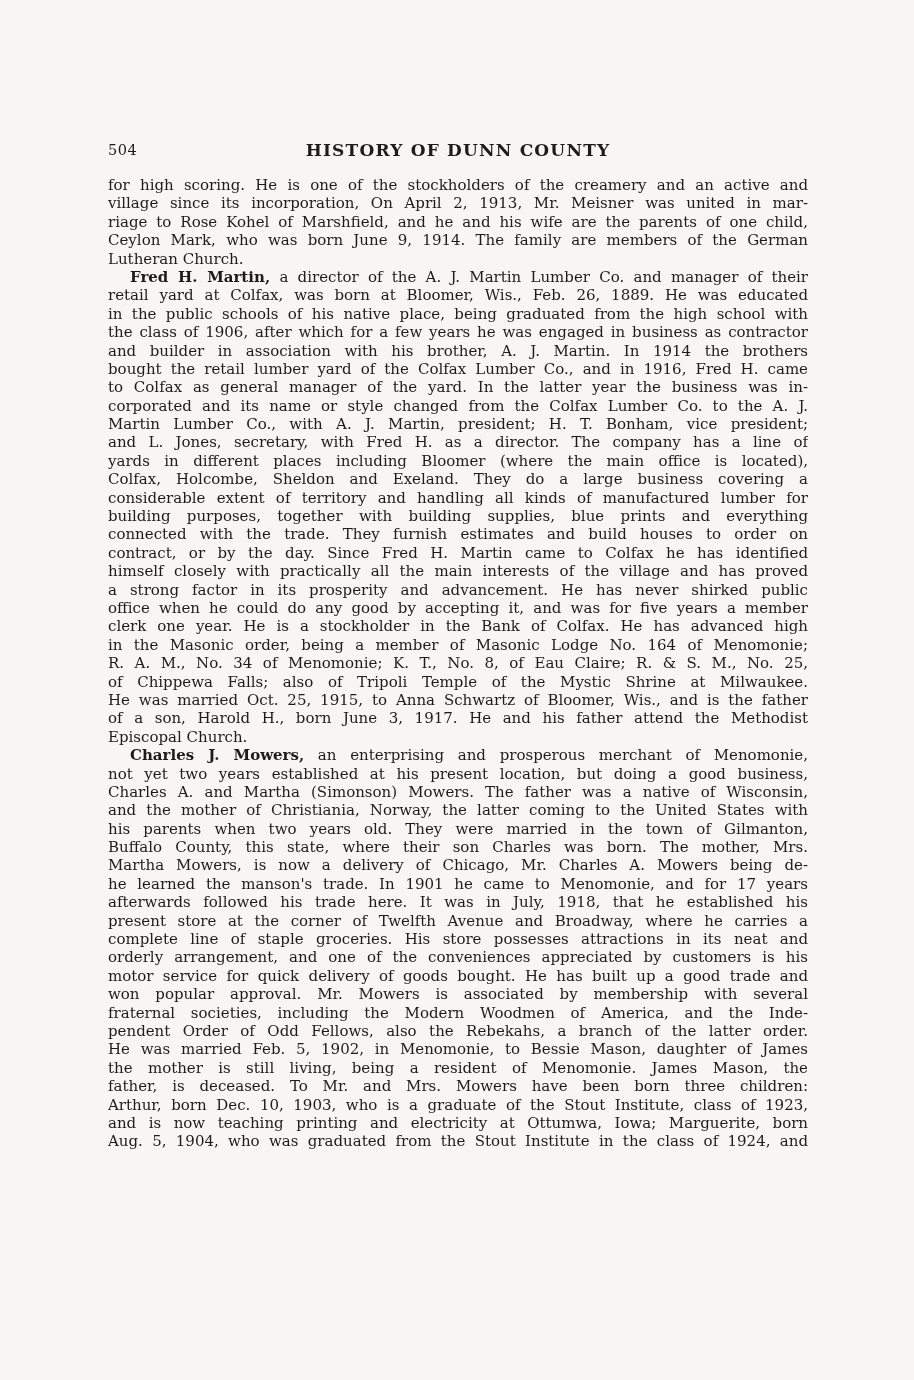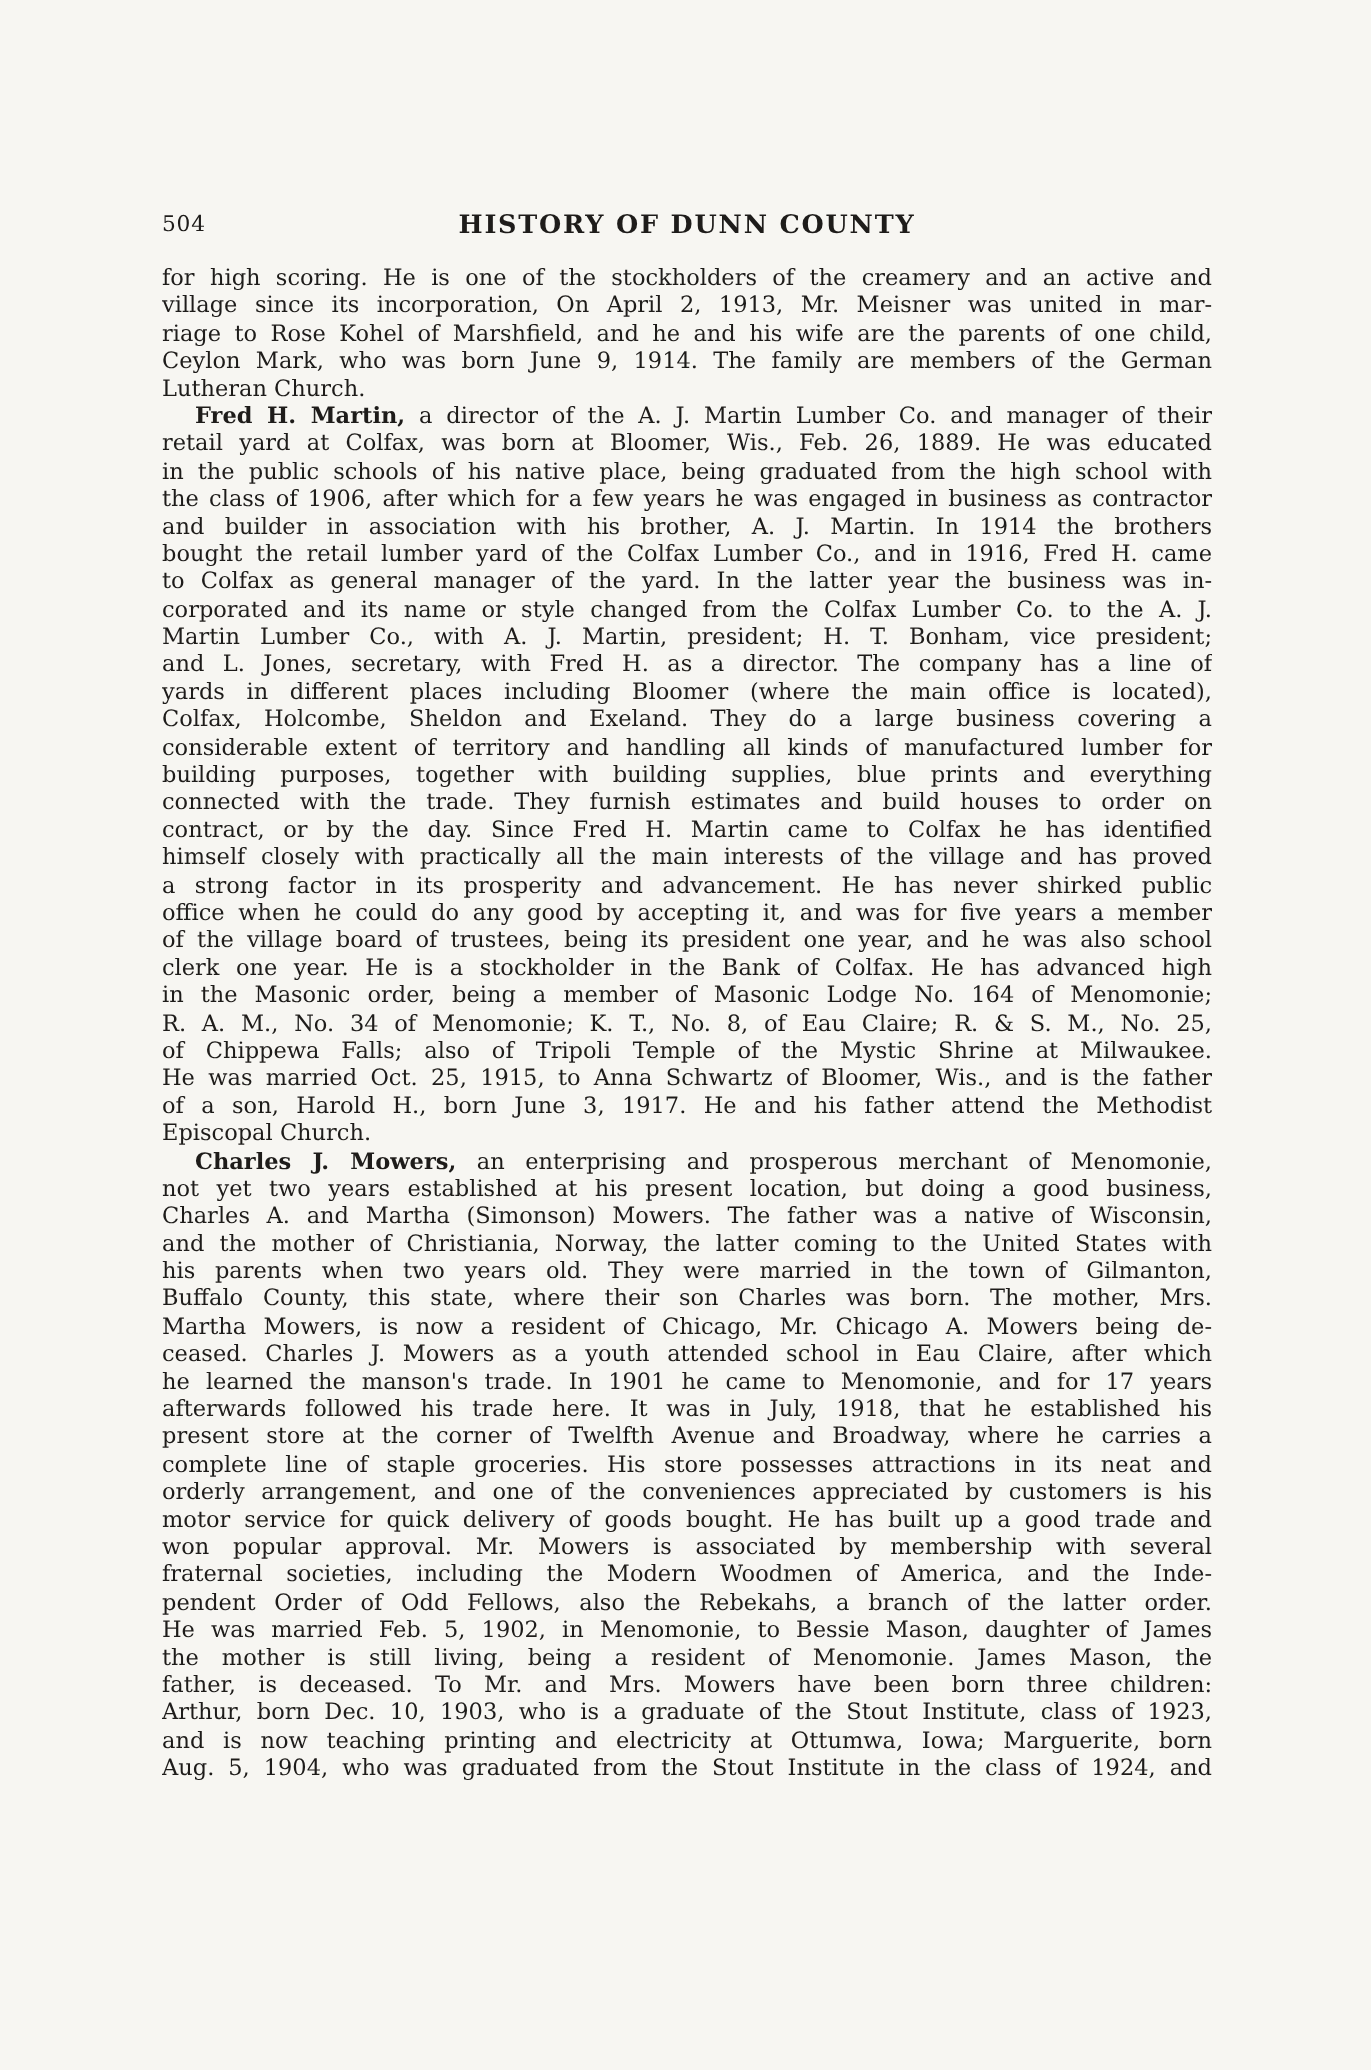--- a/index.html
+++ b/index.html
@@ -84,36 +84,34 @@
       <div class="line">and L. Jones, secretary, with Fred H. as a director.  The company has a line of</div>
       <div class="line">yards in different places including Bloomer (where the main office is located),</div>
       <div class="line">Colfax, Holcombe, Sheldon and Exeland.  They do a large business covering a</div>
       <div class="line">considerable extent of territory and handling all kinds of manufactured lumber for</div>
       <div class="line">building purposes, together with building supplies, blue prints and everything</div>
       <div class="line">connected with the trade.  They furnish estimates and build houses to order on</div>
       <div class="line">contract, or by the day.  Since Fred H. Martin came to Colfax he has identified</div>
       <div class="line">himself closely with practically all the main interests of the village and has proved</div>
       <div class="line">a strong factor in its prosperity and advancement.  He has never shirked public</div>
       <div class="line">office when he could do any good by accepting it, and was for five years a member</div>
-      <div class="line">of the village board of trustees, being its president one year, and he was also school</div>
       <div class="line">clerk one year.  He is a stockholder in the Bank of Colfax.  He has advanced high</div>
       <div class="line">in the Masonic order, being a member of Masonic Lodge No. 164 of Menomonie;</div>
       <div class="line">R. A. M., No. 34 of Menomonie; K. T., No. 8, of Eau Claire; R. &amp; S. M., No. 25,</div>
       <div class="line">of Chippewa Falls; also of Tripoli Temple of the Mystic Shrine at Milwaukee.</div>
       <div class="line">He was married Oct. 25, 1915, to Anna Schwartz of Bloomer, Wis., and is the father</div>
       <div class="line">of a son, Harold H., born June 3, 1917.  He and his father attend the Methodist</div>
       <div class="line lastline">Episcopal Church.</div>
       <div class="line indent"><strong>Charles J. Mowers,</strong> an enterprising and prosperous merchant of Menomonie,</div>
       <div class="line">not yet two years established at his present location, but doing a good business,</div>
       <div class="line">Charles A. and Martha (Simonson) Mowers.  The father was a native of Wisconsin,</div>
       <div class="line">and the mother of Christiania, Norway, the latter coming to the United States with</div>
       <div class="line">his parents when two years old.  They were married in the town of Gilmanton,</div>
       <div class="line">Buffalo County, this state, where their son Charles was born.  The mother, Mrs.</div>
-      <div class="line">Martha Mowers, is now a resident of Chicago, Mr. Chicago A. Mowers being de-</div>
-      <div class="line">ceased.  Charles J. Mowers as a youth attended school in Eau Claire, after which</div>
+      <div class="line">Martha Mowers, is now a delivery of Chicago, Mr. Charles A. Mowers being de-</div>
       <div class="line">he learned the manson's trade.  In 1901 he came to Menomonie, and for 17 years</div>
       <div class="line">afterwards followed his trade here.  It was in July, 1918, that he established his</div>
       <div class="line">present store at the corner of Twelfth Avenue and Broadway, where he carries a</div>
       <div class="line">complete line of staple groceries.  His store possesses attractions in its neat and</div>
       <div class="line">orderly arrangement, and one of the conveniences appreciated by customers is his</div>
       <div class="line">motor service for quick delivery of goods bought.  He has built up a good trade and</div>
       <div class="line">won popular approval.  Mr. Mowers is associated by membership with several</div>
       <div class="line">fraternal societies, including the Modern Woodmen of America, and the Inde-</div>
       <div class="line">pendent Order of Odd Fellows, also the Rebekahs, a branch of the latter order.</div>
       <div class="line">He was married Feb. 5, 1902, in Menomonie, to Bessie Mason, daughter of James</div>

